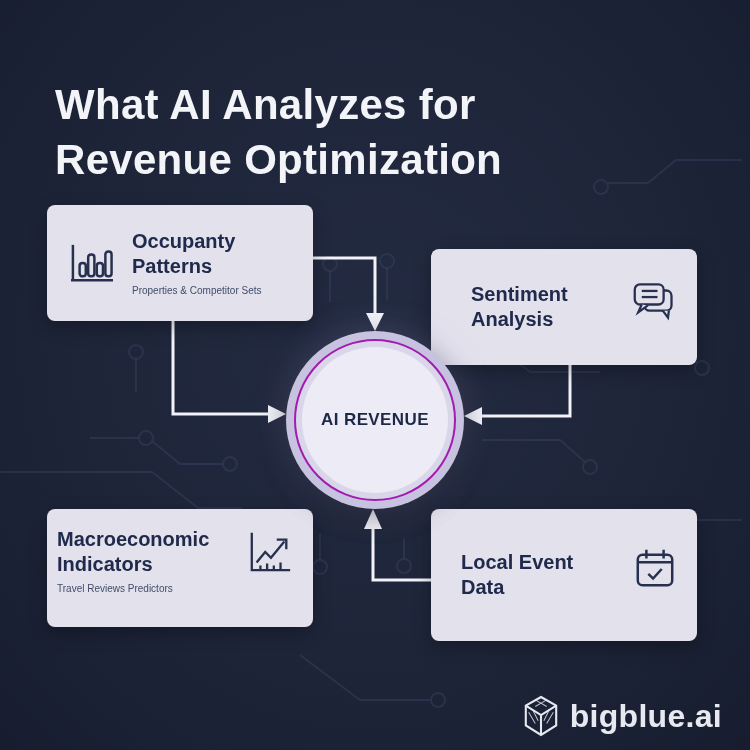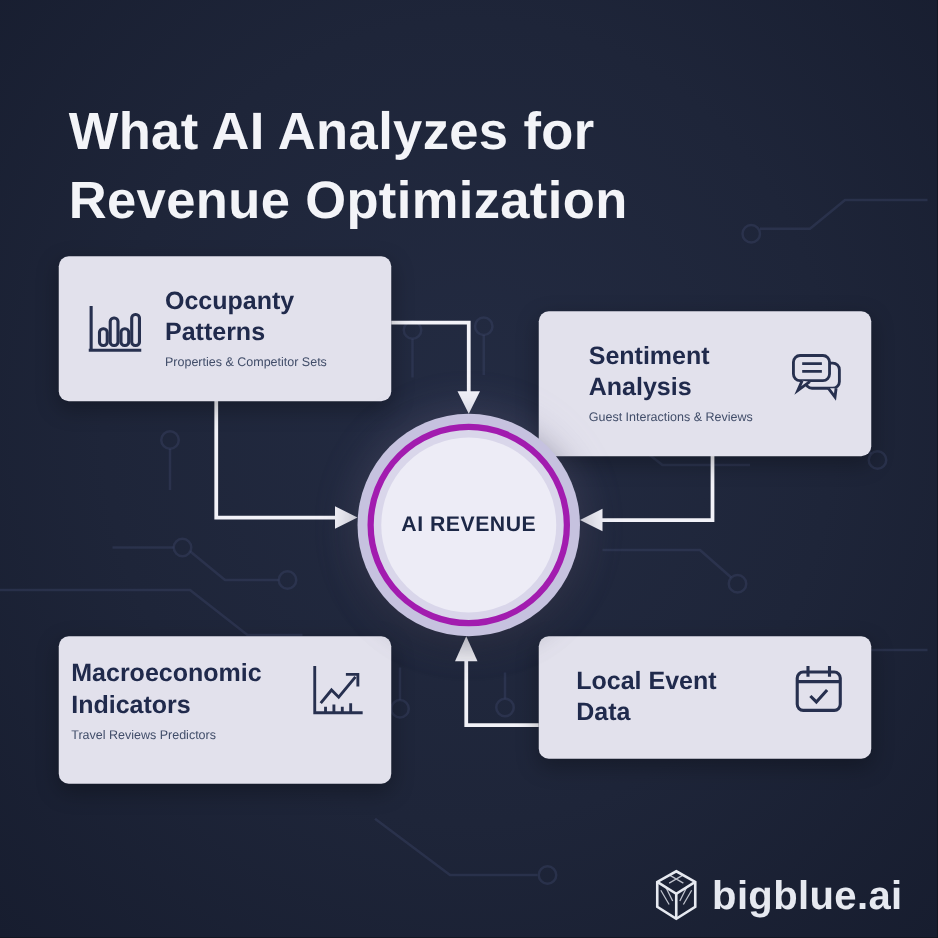--- a/index.html
+++ b/index.html
@@ -19,39 +19,39 @@
 
   .card{
     position:absolute;width:266px;box-sizing:border-box;
     background:#e2e1ec;border-radius:8px;
     box-shadow:0 6px 18px rgba(0,0,0,.28);
     display:flex;align-items:center;
   }
   .card-tl{left:47px;top:205px;height:116px;padding:0 20px 0 22px;}
   .card-tr{left:431px;top:205px;height:116px;padding:0 20px 0 40px;margin-top:44px;}
   .card-bl{left:47px;top:509px;height:118px;padding:18px 20px 18px 10px;display:block;}
-  .card-br{left:431px;top:509px;height:98px;padding:0 20px 0 30px;}
+  .card-br{left:431px;top:509px;height:132px;padding:0 20px 0 30px;}
   .card-text{flex:1;min-width:0;}
   .card-title{font-size:20px;font-weight:700;color:#202a4c;line-height:1.25;}
   .card-subtitle{font-size:10px;color:#414d69;margin-top:5px;line-height:1.3;}
   .icon{color:#27304f;flex:0 0 auto;}
   .icon.left{margin-right:17px;}
   .icon.right{margin-left:12px;margin-bottom:12px;}
   .bl-row{display:flex;align-items:flex-start;}
   .bl-row .card-title{width:180px;}
   .bl-row .icon{margin-left:auto;margin-top:2px;}
 
   .hub{
     position:absolute;left:286px;top:331px;width:178px;height:178px;border-radius:50%;
     background:#c6c2df;
     box-shadow:0 0 34px rgba(170,165,215,.25), 0 8px 26px rgba(0,0,0,.35);
   }
   .hub-mid{
     position:absolute;left:8px;top:8px;right:8px;bottom:8px;border-radius:50%;
-    background:#d9d6ea;border:5px solid #a21caf;box-sizing:border-box;
+    background:#d9d6ea;border:2px solid #a21caf;box-sizing:border-box;
   }
   .hub-inner{
     position:absolute;left:6px;top:6px;right:6px;bottom:6px;border-radius:50%;
     background:#edecf6;display:flex;align-items:center;justify-content:center;text-align:center;
   }
   .hub-label{font-size:17px;font-weight:800;color:#1d2847;letter-spacing:.4px;line-height:1.35;}
   .hub-label span{display:block;}
 
   .brand{
     position:absolute;right:28px;bottom:12px;display:flex;align-items:center;gap:10px;
@@ -126,21 +126,20 @@
     </span>
     <div class="card-text">
       <div class="card-title">Occupanty Patterns</div>
       <div class="card-subtitle">Properties &amp; Competitor Sets</div>
     </div>
   </div>
 
   <div class="card card-tr">
     <div class="card-text">
       <div class="card-title">Sentiment Analysis</div>
-      <div class="card-subtitle">Guest Interactions &amp; Reviews</div>
     </div>
     <span class="icon right">
       <svg width="46" height="42" viewBox="0 0 52 48" fill="none" stroke="currentColor" stroke-width="2.6">
         <rect x="15" y="12" width="31" height="23" rx="6"></rect>
         <path d="M36,35 l6,8 l1,-8" fill="#e2e1ec"></path>
         <rect x="4" y="5" width="33" height="23" rx="6" fill="#e2e1ec"></rect>
         <path d="M12,28 l-4,9 l11,-8" fill="#e2e1ec"></path>
         <path d="M12,12.5 H30"></path>
           <path d="M12,19.5 H30"></path>
       </svg>

